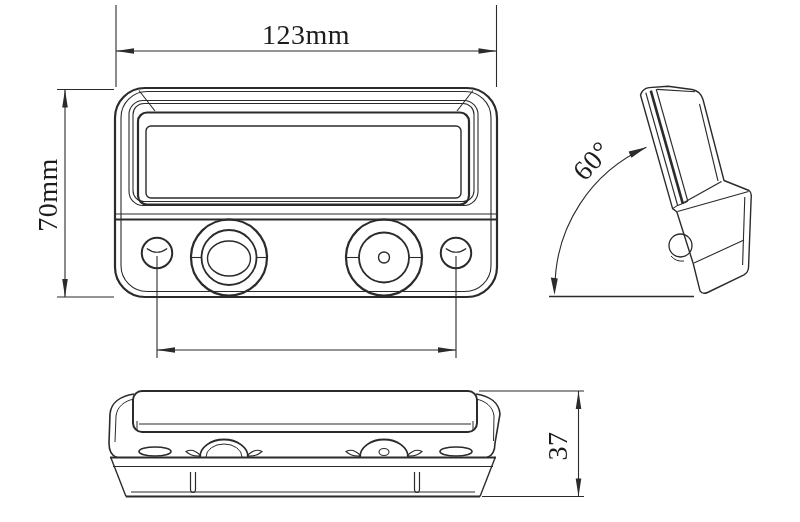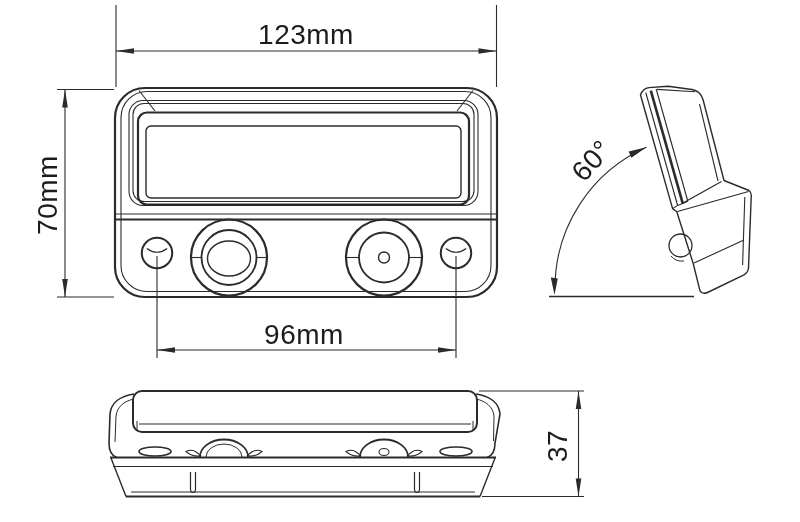--- a/index.html
+++ b/index.html
@@ -1,21 +1,21 @@
 <!DOCTYPE html>
 <html><head>
 <meta charset="utf-8">
 <style>
   html,body{margin:0;padding:0;background:#fff;}
   .canvas{
     position:relative;
     width:800px;height:522px;
     background:#ffffff;
     overflow:hidden;
-    font-family:Liberation Sans, sans-serif;
+    font-family:Liberation Serif, serif;
   }
   .canvas svg{position:absolute;left:0;top:0;}
   .dim-label{
     position:absolute;
     width:160px;height:34px;line-height:34px;
     text-align:center;
     font-size:28px;
     font-weight:500;
     color:#1c1c1c;
     letter-spacing:0.5px;
@@ -156,19 +156,18 @@
         <polygon points="554.5,295 550.8,277.5 557.8,278.5" stroke="none"></polygon>
         <polygon points="646.4,147.3 631.4,157.8 628.6,151.4" stroke="none"></polygon>
       </g>
     </g>
   </svg>
 
   <div class="dim-label" style="left:226px;top:18px;">123mm</div>
 
   <div class="dim-label rot90" style="left:-32px;top:178px;">70mm</div>
 
-  <div class="dim-label" style="left:224px;top:318px;">96mm</div>
 
   <div class="dim-label rot90" style="left:478px;top:429px;">37</div>
 
   <div class="dim-label rot48" style="left:512px;top:144px;">60°</div>
 
 </div>
 
 </body></html>

